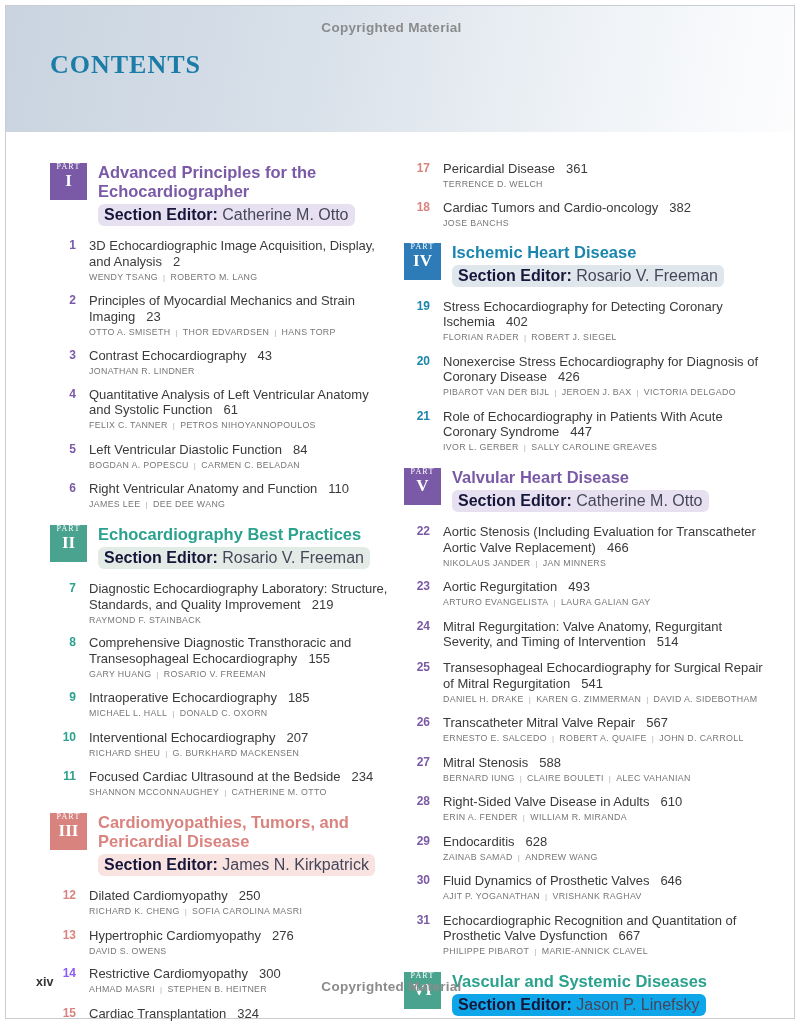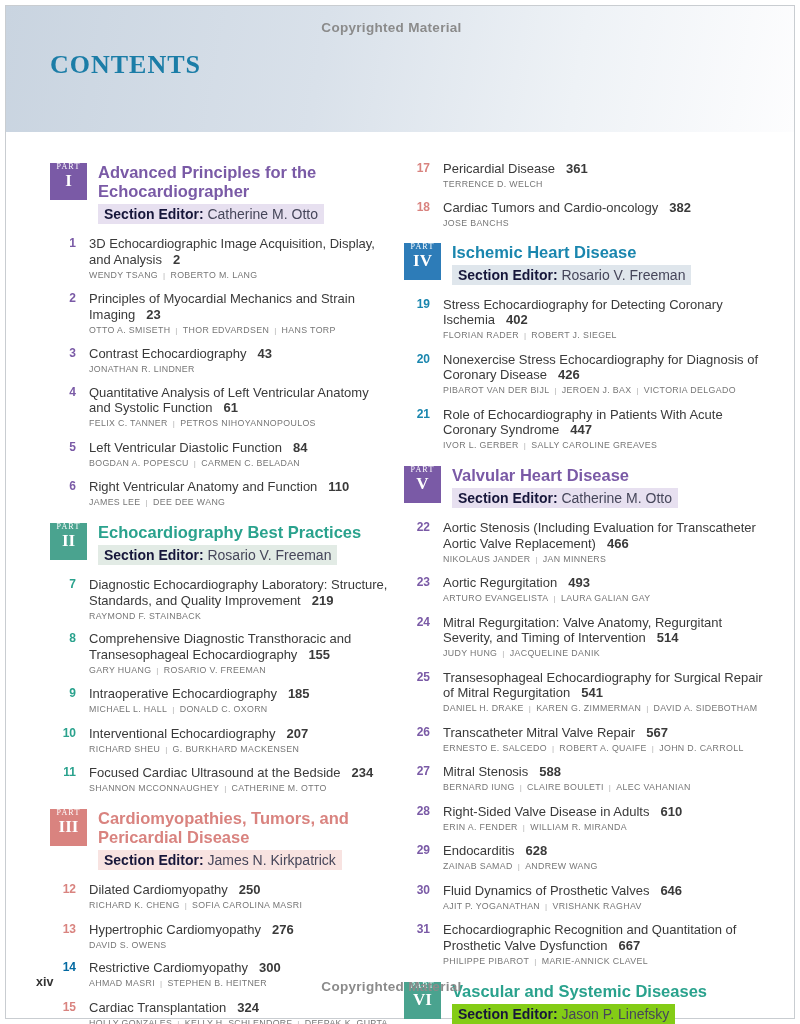--- a/index.html
+++ b/index.html
@@ -33,29 +33,29 @@
   .part-badge{
     flex:0 0 auto;width:37px;height:37px;border-radius:0;
     display:flex;flex-direction:column;align-items:center;justify-content:flex-start;
     color:#fff;font-family:"Liberation Serif",serif;line-height:1;
   }
   .part-word{font-size:8px;letter-spacing:1.2px;margin-bottom:1px;}
   .part-numeral{font-size:17px;font-weight:bold;}
   .part-title{font-size:16.5px;line-height:19px;font-weight:bold;}
   .part-editor{
     display:inline-block;margin-top:3px;padding:2px 6px;
-    font-size:14px;color:#46465a;border-radius:0;
+    font-size:16px;color:#46465a;border-radius:6px;
   }
   .part-editor b{color:#16163a;}
   
   .chapter{display:flex;margin-bottom:10.5px;}
   .ch-num{flex:0 0 26px;text-align:right;font-weight:bold;font-size:12px;line-height:15.5px;padding-right:0;}
   .ch-body{flex:1;padding-left:13px;}
   .ch-title{font-size:13px;line-height:15.5px;color:#3a3a3a;}
-  .ch-page{margin-left:11px;font-weight:bold;}
+  .ch-page{margin-left:11px;}
   .ch-authors{font-size:8.8px;line-height:10px;margin-top:2.5px;color:#767676;letter-spacing:.35px;}
   .ch-authors .sep{color:#b0b0b0;margin:0 5px;font-size:8px;}
 </style>
 </head>
 <body>
 
 <div class="header-band"></div>
 <div class="scan-border"></div>
 
 <div class="watermark top">Copyrighted Material</div>
@@ -168,21 +168,21 @@
       </div>
     </div>
     <div class="chapter">
       <div class="ch-num" style="color: rgb(217, 131, 127);">13</div>
       <div class="ch-body">
         <div class="ch-title">Hypertrophic Cardiomyopathy<span class="ch-page">276</span></div>
         <div class="ch-authors"><span>DAVID S. OWENS</span></div>
       </div>
     </div>
     <div class="chapter">
-      <div class="ch-num" style="color: #0369a1;">14</div>
+      <div class="ch-num" style="color: #8b5cf6;">14</div>
       <div class="ch-body">
         <div class="ch-title">Restrictive Cardiomyopathy<span class="ch-page">300</span></div>
         <div class="ch-authors"><span>AHMAD MASRI</span><span class="sep">|</span><span>STEPHEN B. HEITNER</span></div>
       </div>
     </div>
     <div class="chapter">
       <div class="ch-num" style="color: rgb(217, 131, 127);">15</div>
       <div class="ch-body">
         <div class="ch-title">Cardiac Transplantation<span class="ch-page">324</span></div>
         <div class="ch-authors"><span>HOLLY GONZALES</span><span class="sep">|</span><span>KELLY H. SCHLENDORF</span><span class="sep">|</span><span>DEEPAK K. GUPTA</span></div>
@@ -250,21 +250,20 @@
       <div class="ch-num" style="color: rgb(122, 90, 166);">23</div>
       <div class="ch-body">
         <div class="ch-title">Aortic Regurgitation<span class="ch-page">493</span></div>
         <div class="ch-authors"><span>ARTURO EVANGELISTA</span><span class="sep">|</span><span>LAURA GALIAN GAY</span></div>
       </div>
     </div>
     <div class="chapter">
       <div class="ch-num" style="color: rgb(122, 90, 166);">24</div>
       <div class="ch-body">
         <div class="ch-title">Mitral Regurgitation: Valve Anatomy, Regurgitant Severity, and Timing of Intervention<span class="ch-page">514</span></div>
-        <div class="ch-authors"><span>JUDY HUNG</span><span class="sep">|</span><span>JACQUELINE DANIK</span></div>
       </div>
     </div>
     <div class="chapter">
       <div class="ch-num" style="color: rgb(122, 90, 166);">25</div>
       <div class="ch-body">
         <div class="ch-title">Transesophageal Echocardiography for Surgical Repair of Mitral Regurgitation<span class="ch-page">541</span></div>
         <div class="ch-authors"><span>DANIEL H. DRAKE</span><span class="sep">|</span><span>KAREN G. ZIMMERMAN</span><span class="sep">|</span><span>DAVID A. SIDEBOTHAM</span></div>
       </div>
     </div>
     <div class="chapter">
@@ -307,21 +306,21 @@
       <div class="ch-body">
         <div class="ch-title">Echocardiographic Recognition and Quantitation of Prosthetic Valve Dysfunction<span class="ch-page">667</span></div>
         <div class="ch-authors"><span>PHILIPPE PIBAROT</span><span class="sep">|</span><span>MARIE-ANNICK CLAVEL</span></div>
       </div>
     </div>
     <div class="part">
       <div class="part-badge" style="background: rgb(74, 163, 143);">
         <span class="part-word">PART</span>
         <span class="part-numeral">VI</span>
       </div>
-      <div><div class="part-title" style="color: rgb(42, 162, 141);">Vascular and Systemic Diseases</div><div class="part-editor" style="background: #84cc16;"><b>Section Editor:</b> Jason P. Linefsky</div></div>
+      <div><div class="part-title" style="color: rgb(42, 162, 141);">Vascular and Systemic Diseases</div><div class="part-editor" style="background: #0ea5e9;"><b>Section Editor:</b> Jason P. Linefsky</div></div>
     </div>
     <div class="chapter">
       <div class="ch-num" style="color: rgb(42, 162, 141);">32</div>
       <div class="ch-body">
         <div class="ch-title">Acute Aortic Syndromes<span class="ch-page">696</span></div>
       </div>
     </div>
   </div>
 
 <div class="folio">xiv</div>

